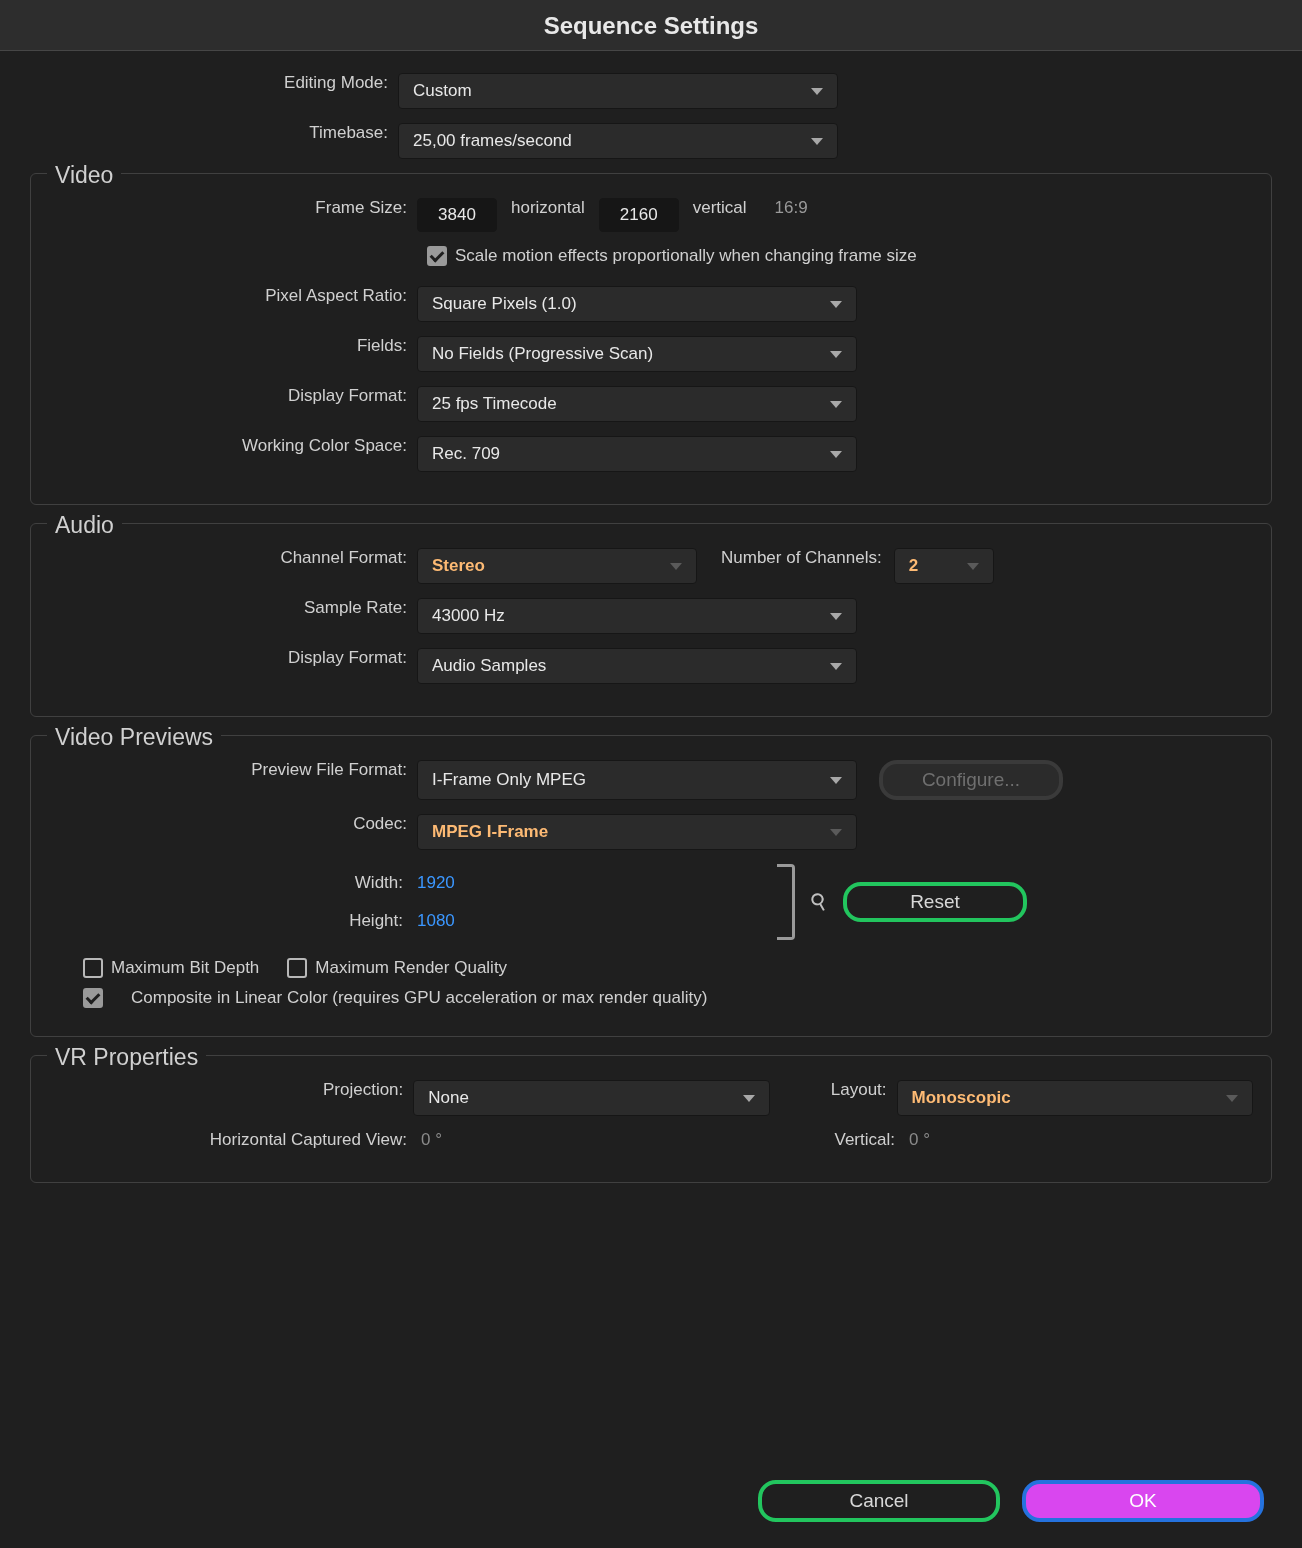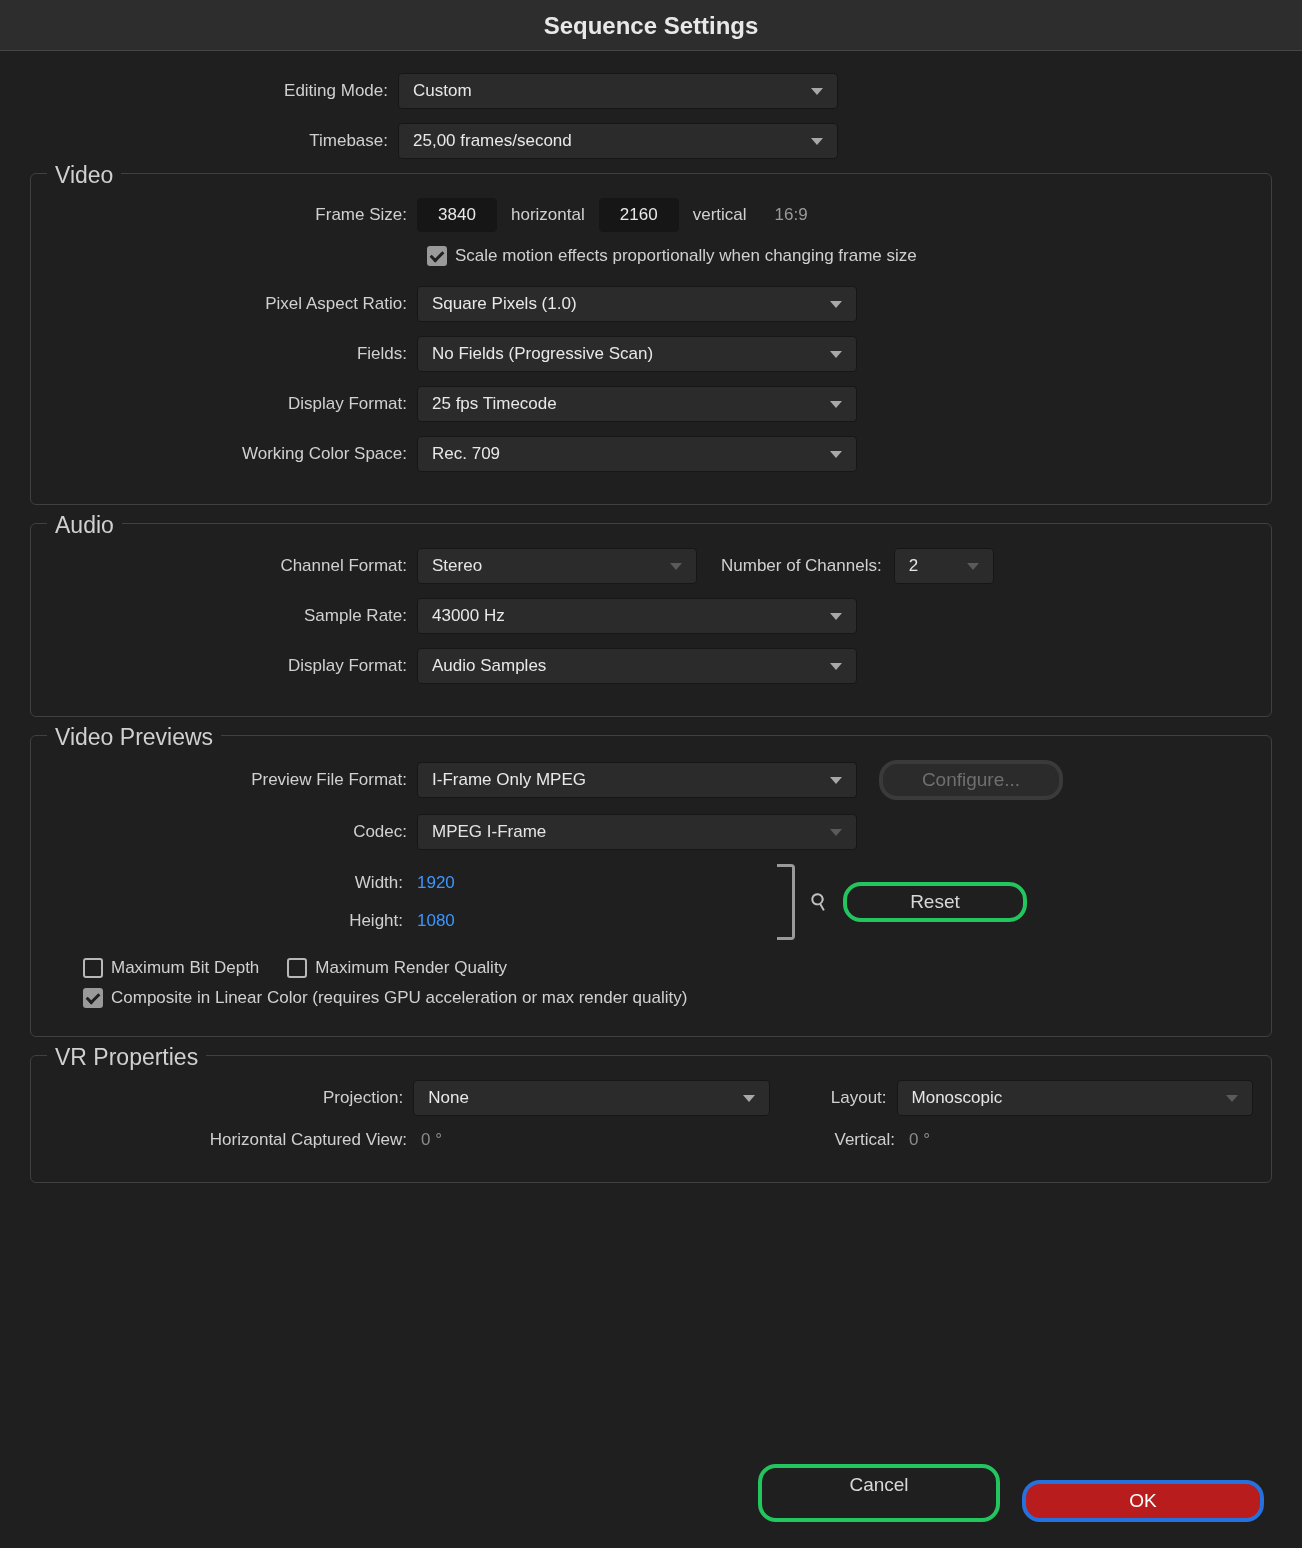--- a/index.html
+++ b/index.html
@@ -19,21 +19,20 @@
       font-weight: 600;
       font-size: 24px;
       color: #e8e8e8;
       border-bottom: 1px solid #464646;
     }
     .dialog-body {
       padding: 22px 30px 22px 30px;
     }
     .form-row {
       display: flex;
-      align-items: center;
       margin-bottom: 14px;
       padding-left: 10px;
     }
     .form-row .label {
       width: 358px;
       text-align: right;
       padding-right: 10px;
       color: #d0d0d0;
     }
     .dropdown {
@@ -44,21 +43,21 @@
       display: flex;
       align-items: center;
       justify-content: space-between;
       width: 440px;
       color: #e8e8e8;
       cursor: pointer;
       gap: 36px;
     }
     .dropdown.short { width: 280px; }
     .dropdown.med { width: 360px; }
-    .dropdown.disabled { color: #e5e5e5; }
+    .dropdown.disabled { color: #fdba74; font-weight: bold; }
     .chev {
       width: 0; height: 0;
       border-left: 6px solid transparent;
       border-right: 6px solid transparent;
       border-top: 7px solid #a8a8a8;
     }
     .dropdown.disabled .chev { border-top-color: #5a5a5a; }
     .text-input {
       background: #161616;
       border: 1px solid #161616;
@@ -125,24 +124,23 @@
       padding: 6px 38px;
       font-size: 19px;
       border: 4px solid #22c55e;
       background: transparent;
       color: #d8d8d8;
       cursor: pointer;
       min-width: 242px;
       text-align: center;
     }
     .btn.primary {
-      background: #b91c1c;
+      background: #d946ef;
       border-color: #2572de;
       color: #fff;
-      margin-top: 16px;
     }
     .btn.pill {
       min-width: 184px;
       padding: 5px 28px;
     }
     .btn.disabled {
       color: #6f6f6f;
       border-color: #3a3a3a;
       background: #2b2b2b;
       cursor: default;
@@ -328,21 +326,21 @@
       <div class="btn pill">Reset</div>
     </div>
 
     <div class="check-row" style="padding-left:34px;">
       <span class="checkbox"></span>
       <span style="margin-right:28px;">Maximum Bit Depth</span>
       <span class="checkbox"></span>
       <span>Maximum Render Quality</span>
     </div>
 
-    <div class="check-row" style="padding-left:34px;">
+    <div class="check-row" style="padding-left:34px;gap:20px;">
       <span class="checkbox checked"></span>
       <span>Composite in Linear Color (requires GPU acceleration or max render quality)</span>
     </div>
   </div>
 
   <div class="group">
     <div class="group-title">VR Properties</div>
 
     <div class="form-row">
       <div class="label">Projection:</div>

